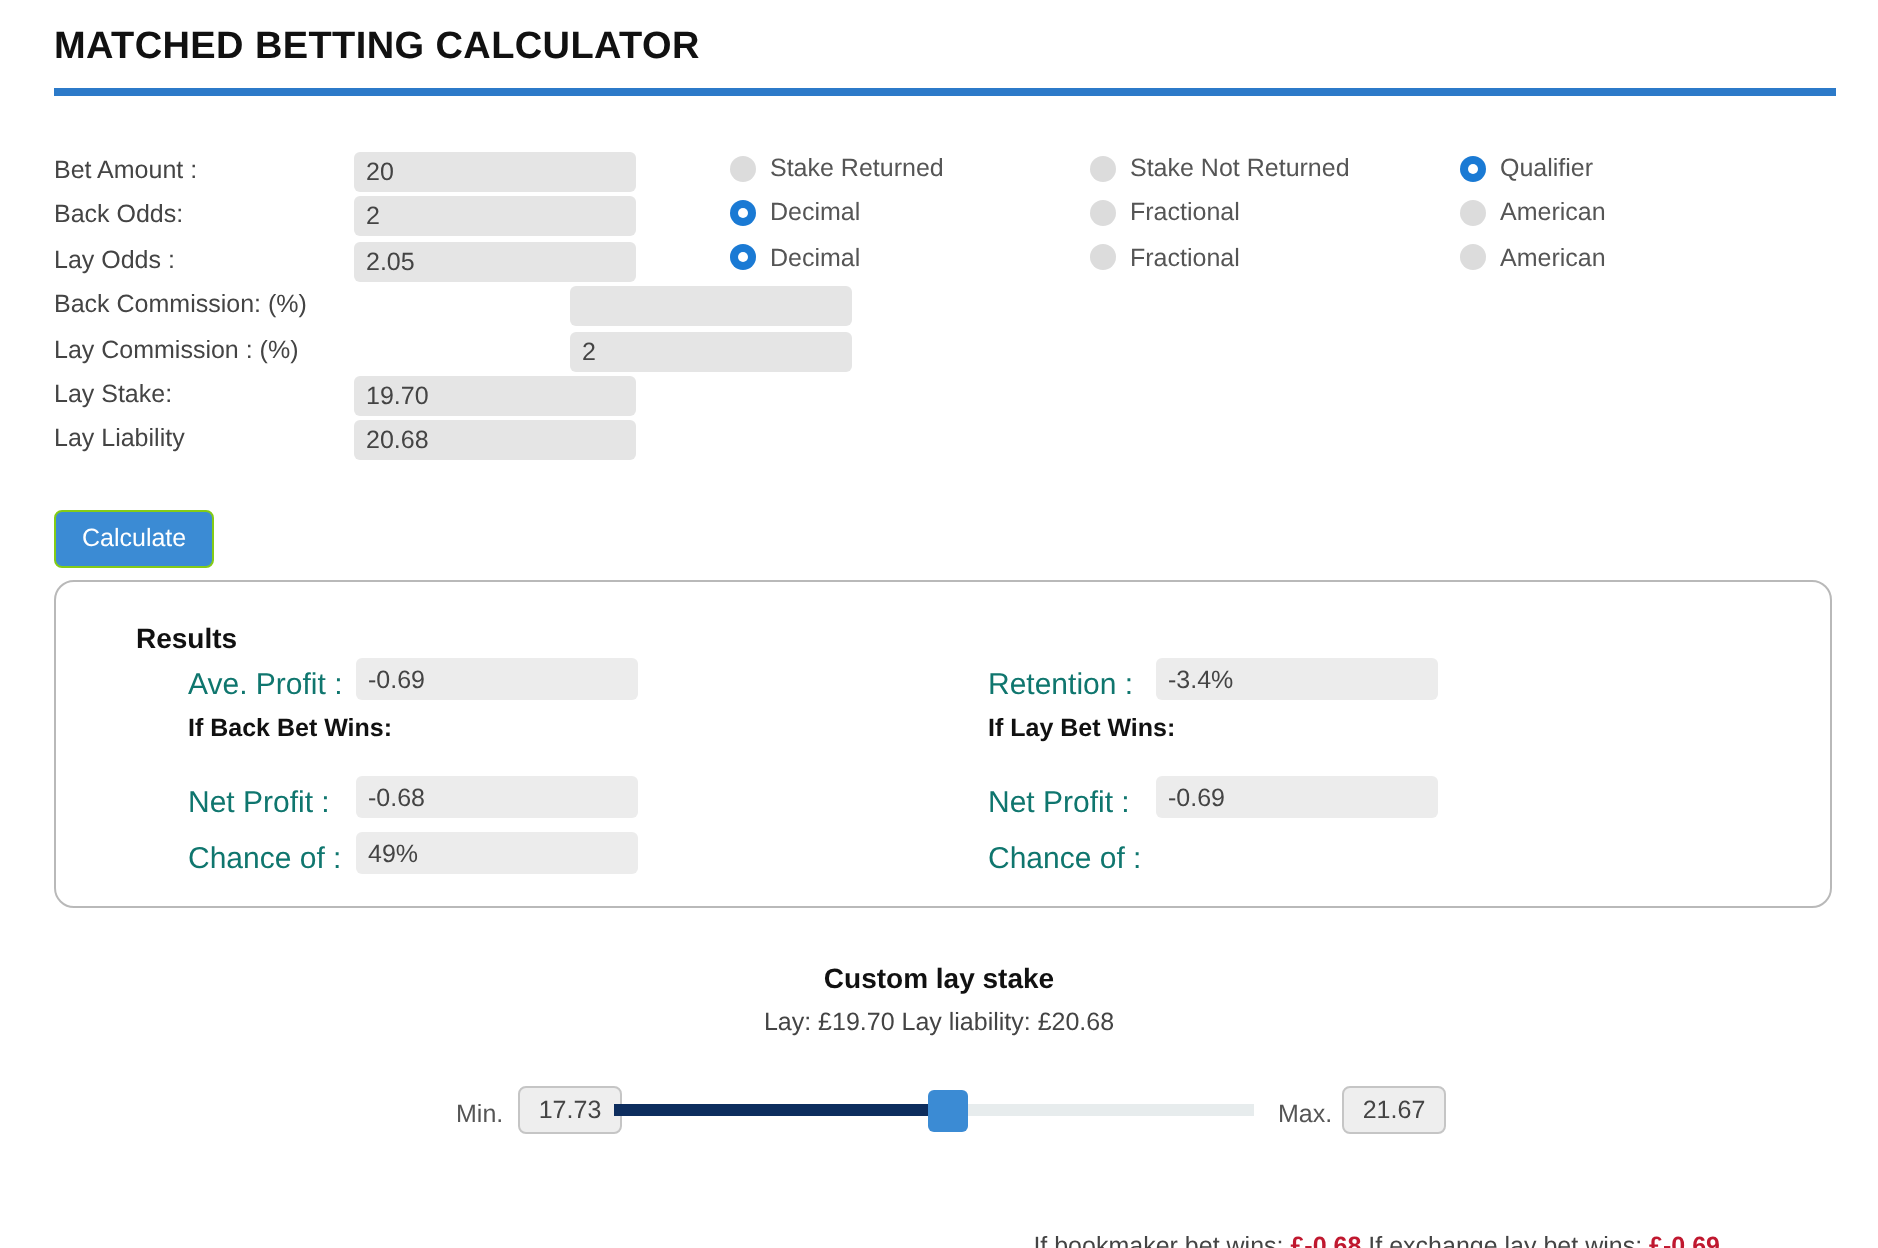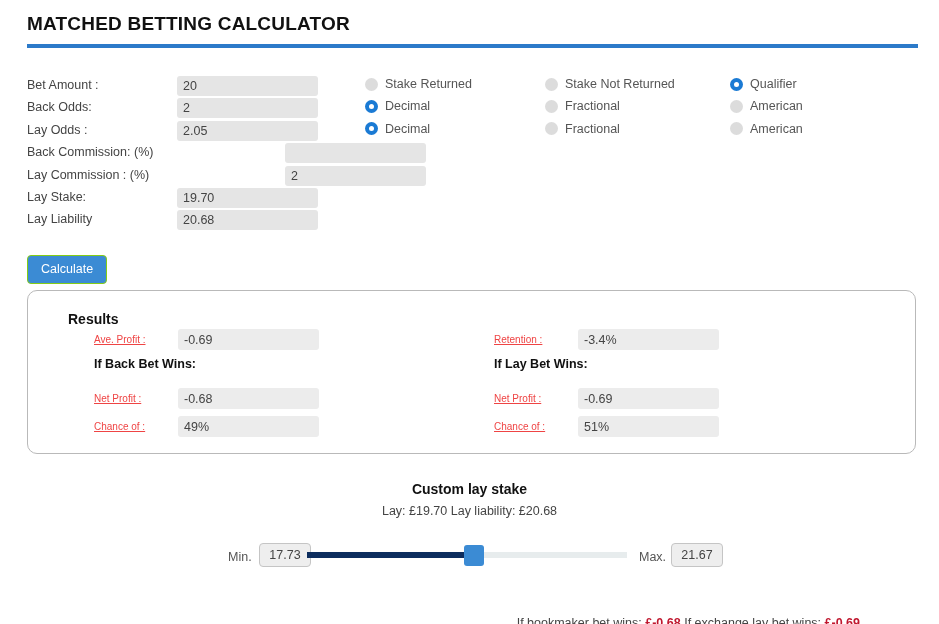--- a/index.html
+++ b/index.html
@@ -143,24 +143,23 @@
   }
   .results-title {
     position: absolute;
     left: 40px;
     top: 20px;
     font-size: 14px;
     font-weight: bold;
     color: #111111;
   }
   .r-label {
-    font-size: 10px;
-    color: #ef4444;
+    font-size: 15px;
+    color: #0f766e;
     white-space: nowrap;
-    text-decoration: underline;
   }
   .r-sub {
     font-size: 12.5px;
     font-weight: bold;
     color: #111111;
     white-space: nowrap;
     position: absolute;
   }
   .r-input {
     position: absolute;
@@ -374,21 +373,20 @@
 
   <span class="r-label" style="position:absolute;left:466px;top:43px;">Retention :</span>
   <input class="r-input" style="left: 550px; top: 38px;" type="text" value="-3.4%">
 
   <span class="r-sub" style="left:466px;top:66px;">If Lay Bet Wins:</span>
 
   <span class="r-label" style="position:absolute;left:466px;top:102px;">Net Profit :</span>
   <input class="r-input" style="left: 550px; top: 97px;" type="text" value="-0.69">
 
   <span class="r-label" style="position:absolute;left:466px;top:130px;">Chance of :</span>
-  <input class="r-input" style="left: 550px; top: 125px;" type="text" value="51%">
 </div>
 
 <div class="cls-title">Custom lay stake</div>
 <div class="cls-sub">Lay: £19.70 Lay liability: £20.68</div>
 
 <div class="slider-wrap">
   <span class="minmax-label min">Min.</span>
   <input class="minmax-box min" type="text" value="17.73" style="">
 
   <div class="slider-track">

